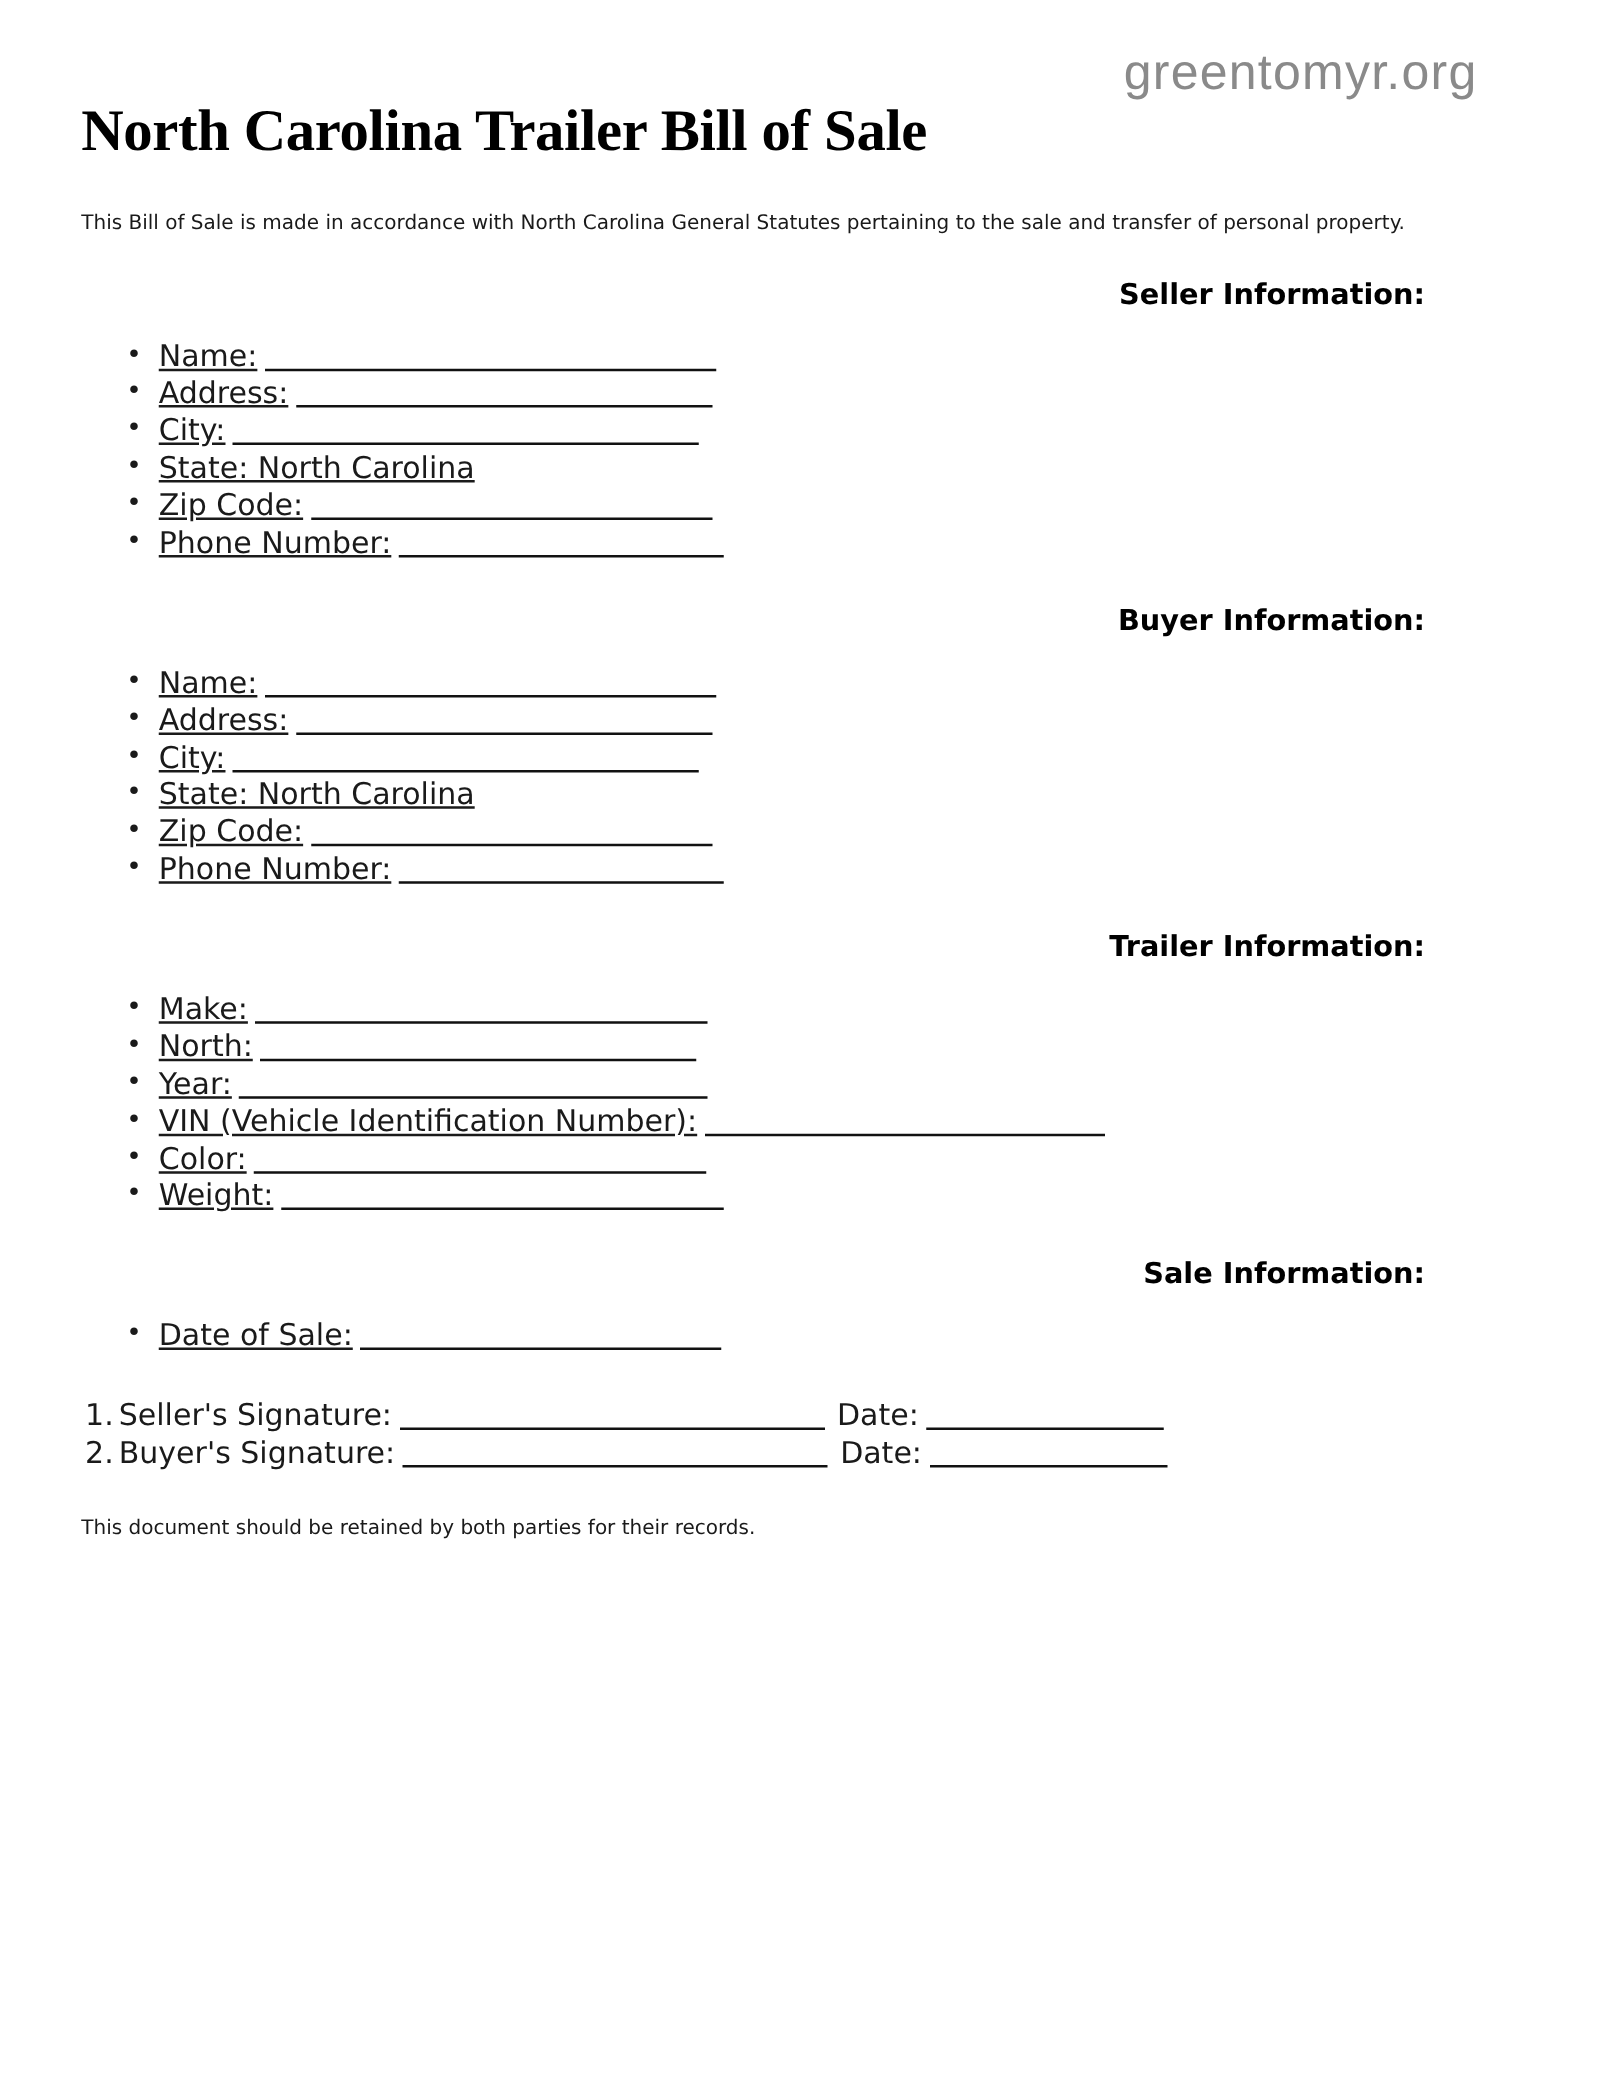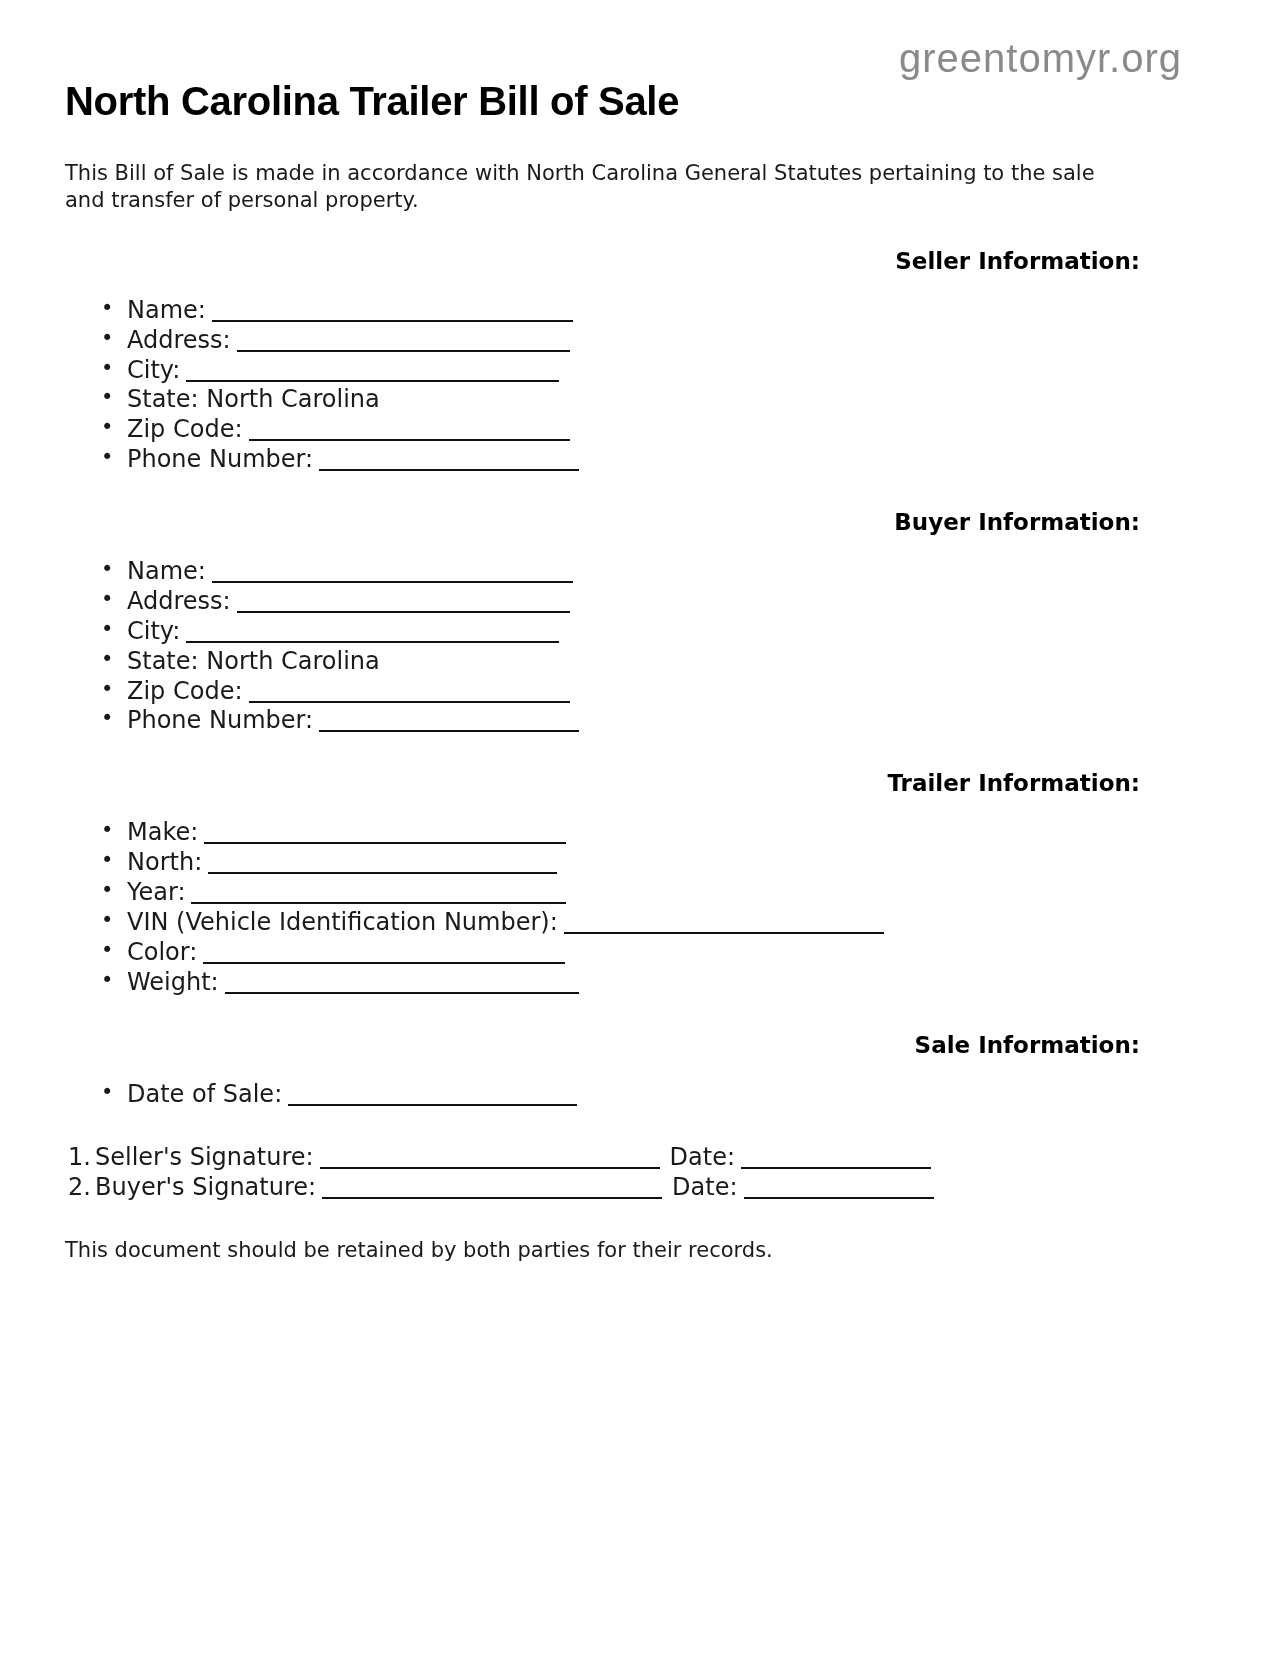--- a/index.html
+++ b/index.html
@@ -34,30 +34,30 @@
     white-space: nowrap;
     user-select: none;
   }
   .content {
     position: absolute;
     left: 65px;
     top: 78px;
     width: 1075px;
   }
   h1.doc-title {
-    font-family: Liberation Sans, sans-serif;
+    font-family: Liberation Serif, serif;
     font-weight: bold;
-    font-size: 40px;
+    font-size: 47px;
     line-height: 1.15;
     margin: 0 0 36px 0;
     letter-spacing: -0.3px;
     color: #000000;
   }
   p.para {
-    font-size: 21px;
+    font-size: 16px;
     line-height: 1.28;
     margin: 0 0 34px 0;
     color: #1a1a1a;
     max-width: 1070px;
   }
   h2.section-heading {
     font-size: 23px;
     font-weight: bold;
     margin: 0 0 22px 0;
     color: #000000;
@@ -67,20 +67,21 @@
     list-style: none;
     margin: 0 0 34px 0;
     padding: 0 0 0 62px;
   }
   ul.field-list li {
     font-size: 24px;
     line-height: 1.245;
     color: #1a1a1a;
     position: relative;
     white-space: nowrap;
+    text-decoration: underline;
   }
   ul.field-list li::before {
     content: "\2022";
     position: absolute;
     left: -26px;
     top: -1px;
     font-size: 21px;
     color: #1a1a1a;
   }
   .blank {

